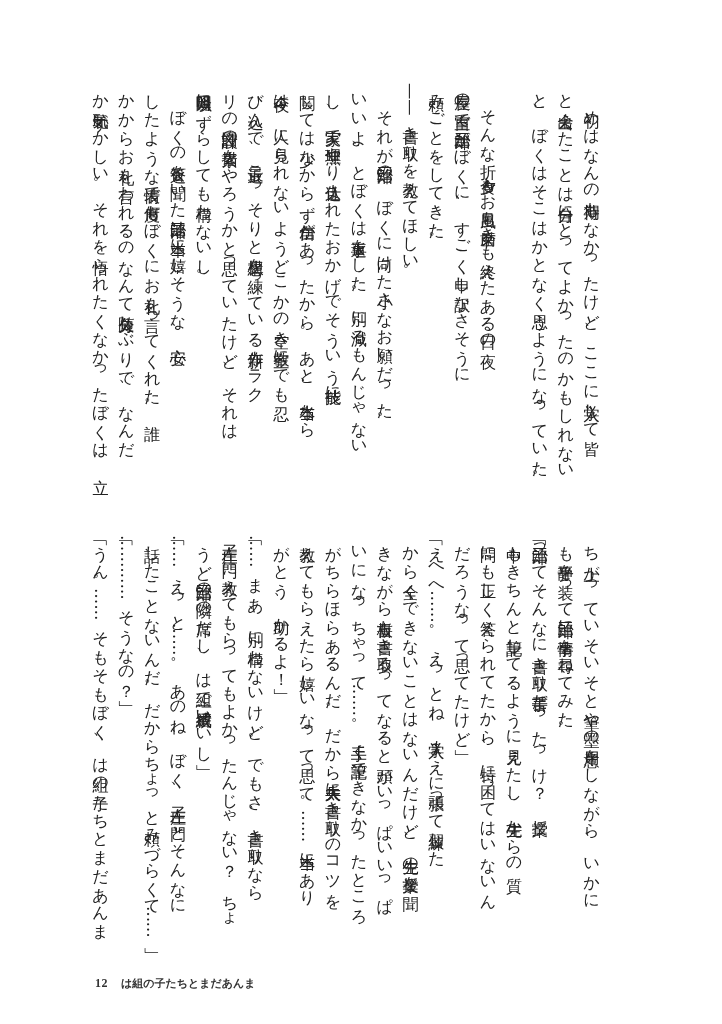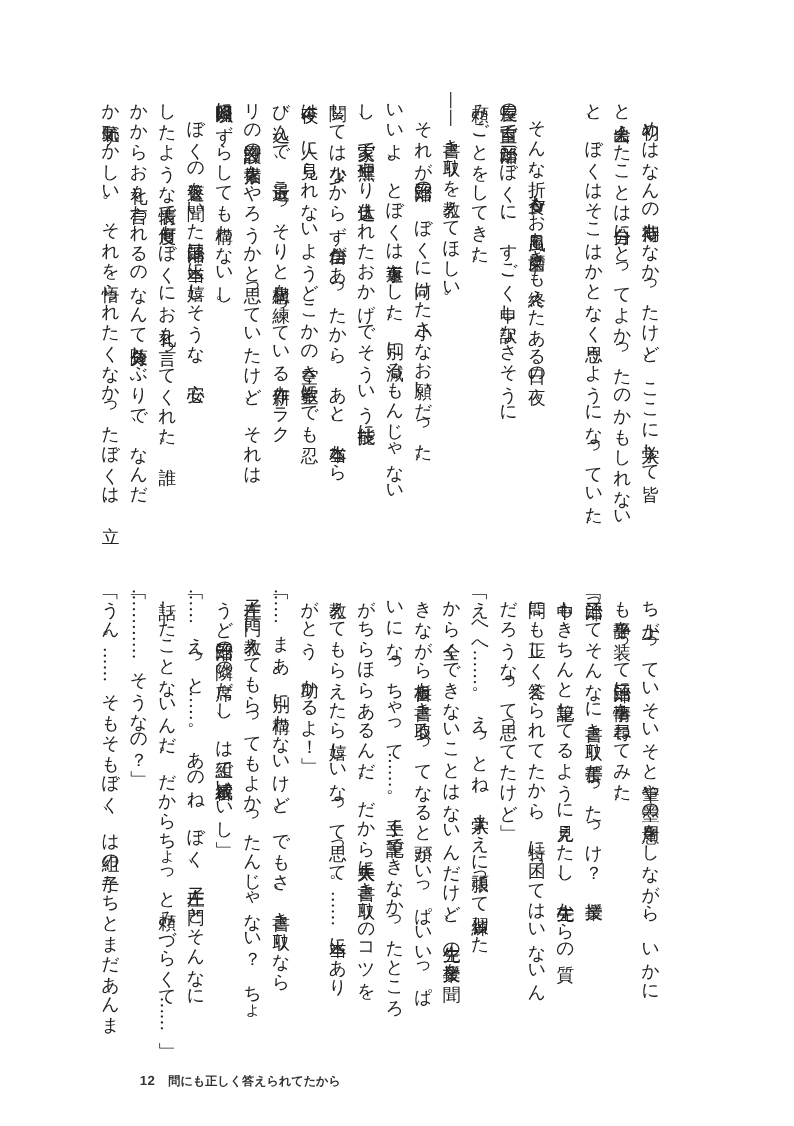--- a/index.html
+++ b/index.html
@@ -43,24 +43,24 @@
       margin: 0;
       padding: 0;
     }
     .col.tight { letter-spacing: -0.62px; }
     .footer {
       position: absolute;
       left: 95px;
       top: 975px;
       height: 16px;
       display: flex;
-      font-family: Liberation Sans, sans-serif;
+      align-items: center;
+      font-family: Liberation Serif, serif;
       font-weight: bold;
       color: #333333;
-      margin-left: 32px;
     }
     .footer .page-number {
       font-size: 12px;
       width: 26px;
       letter-spacing: 0.5px;
     }
     .footer .running-title {
       font-size: 11px;
       letter-spacing: 0px;
     }
@@ -111,16 +111,16 @@
     <div class="col tight">庄左ヱ門に教えてもらってもよかったんじゃない？　ちょ</div>
     <div class="col">うど三治郎の隣の席だし、は組で一番成績いいし」</div>
     <div class="col">「……えっと……。あのね、ぼく、庄左ヱ門とそんなに</div>
     <div class="col tight">話したことないんだ。だからちょっと頼みづらくて……」</div>
     <div class="col">「…………そうなの？」</div>
     <div class="col">「うん。……そもそもぼく、は組の子たちとまだあんま</div>
   </div>
 
   <div class="footer">
     <span class="page-number">12</span>
-    <span class="running-title">問にも正しく答えられてたから</span>
+    <span class="running-title">は組の子たちとまだあんま</span>
   </div>
 
 </div>
 
 </body></html>

